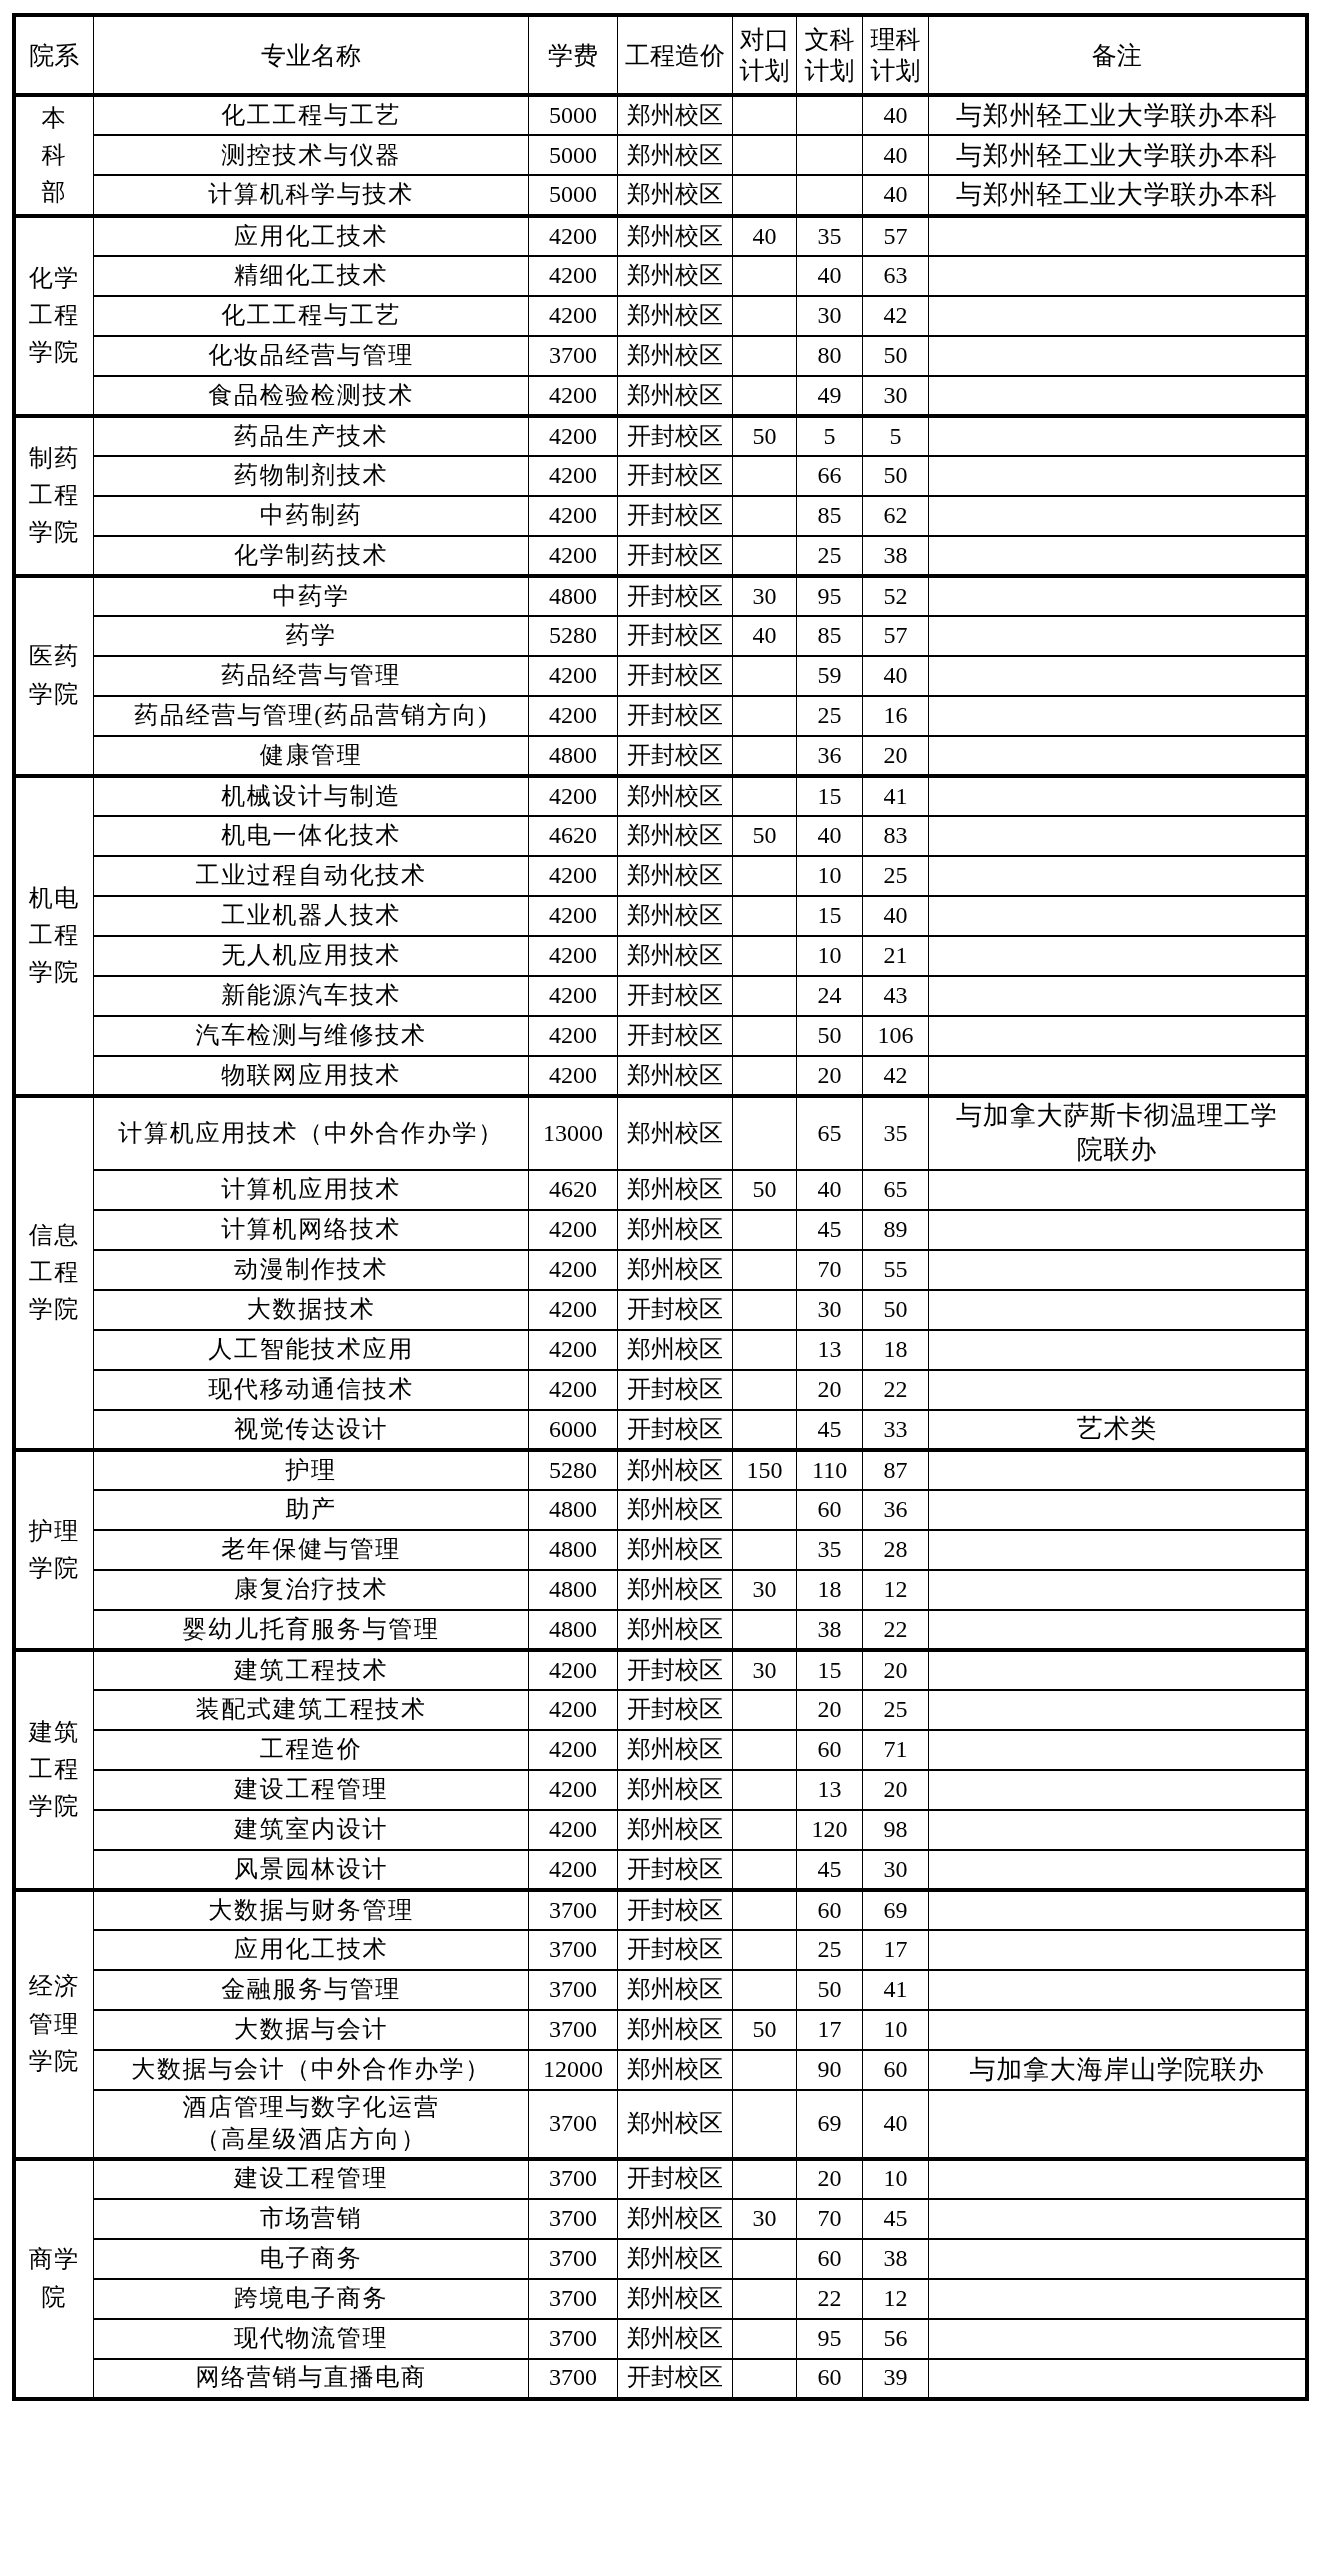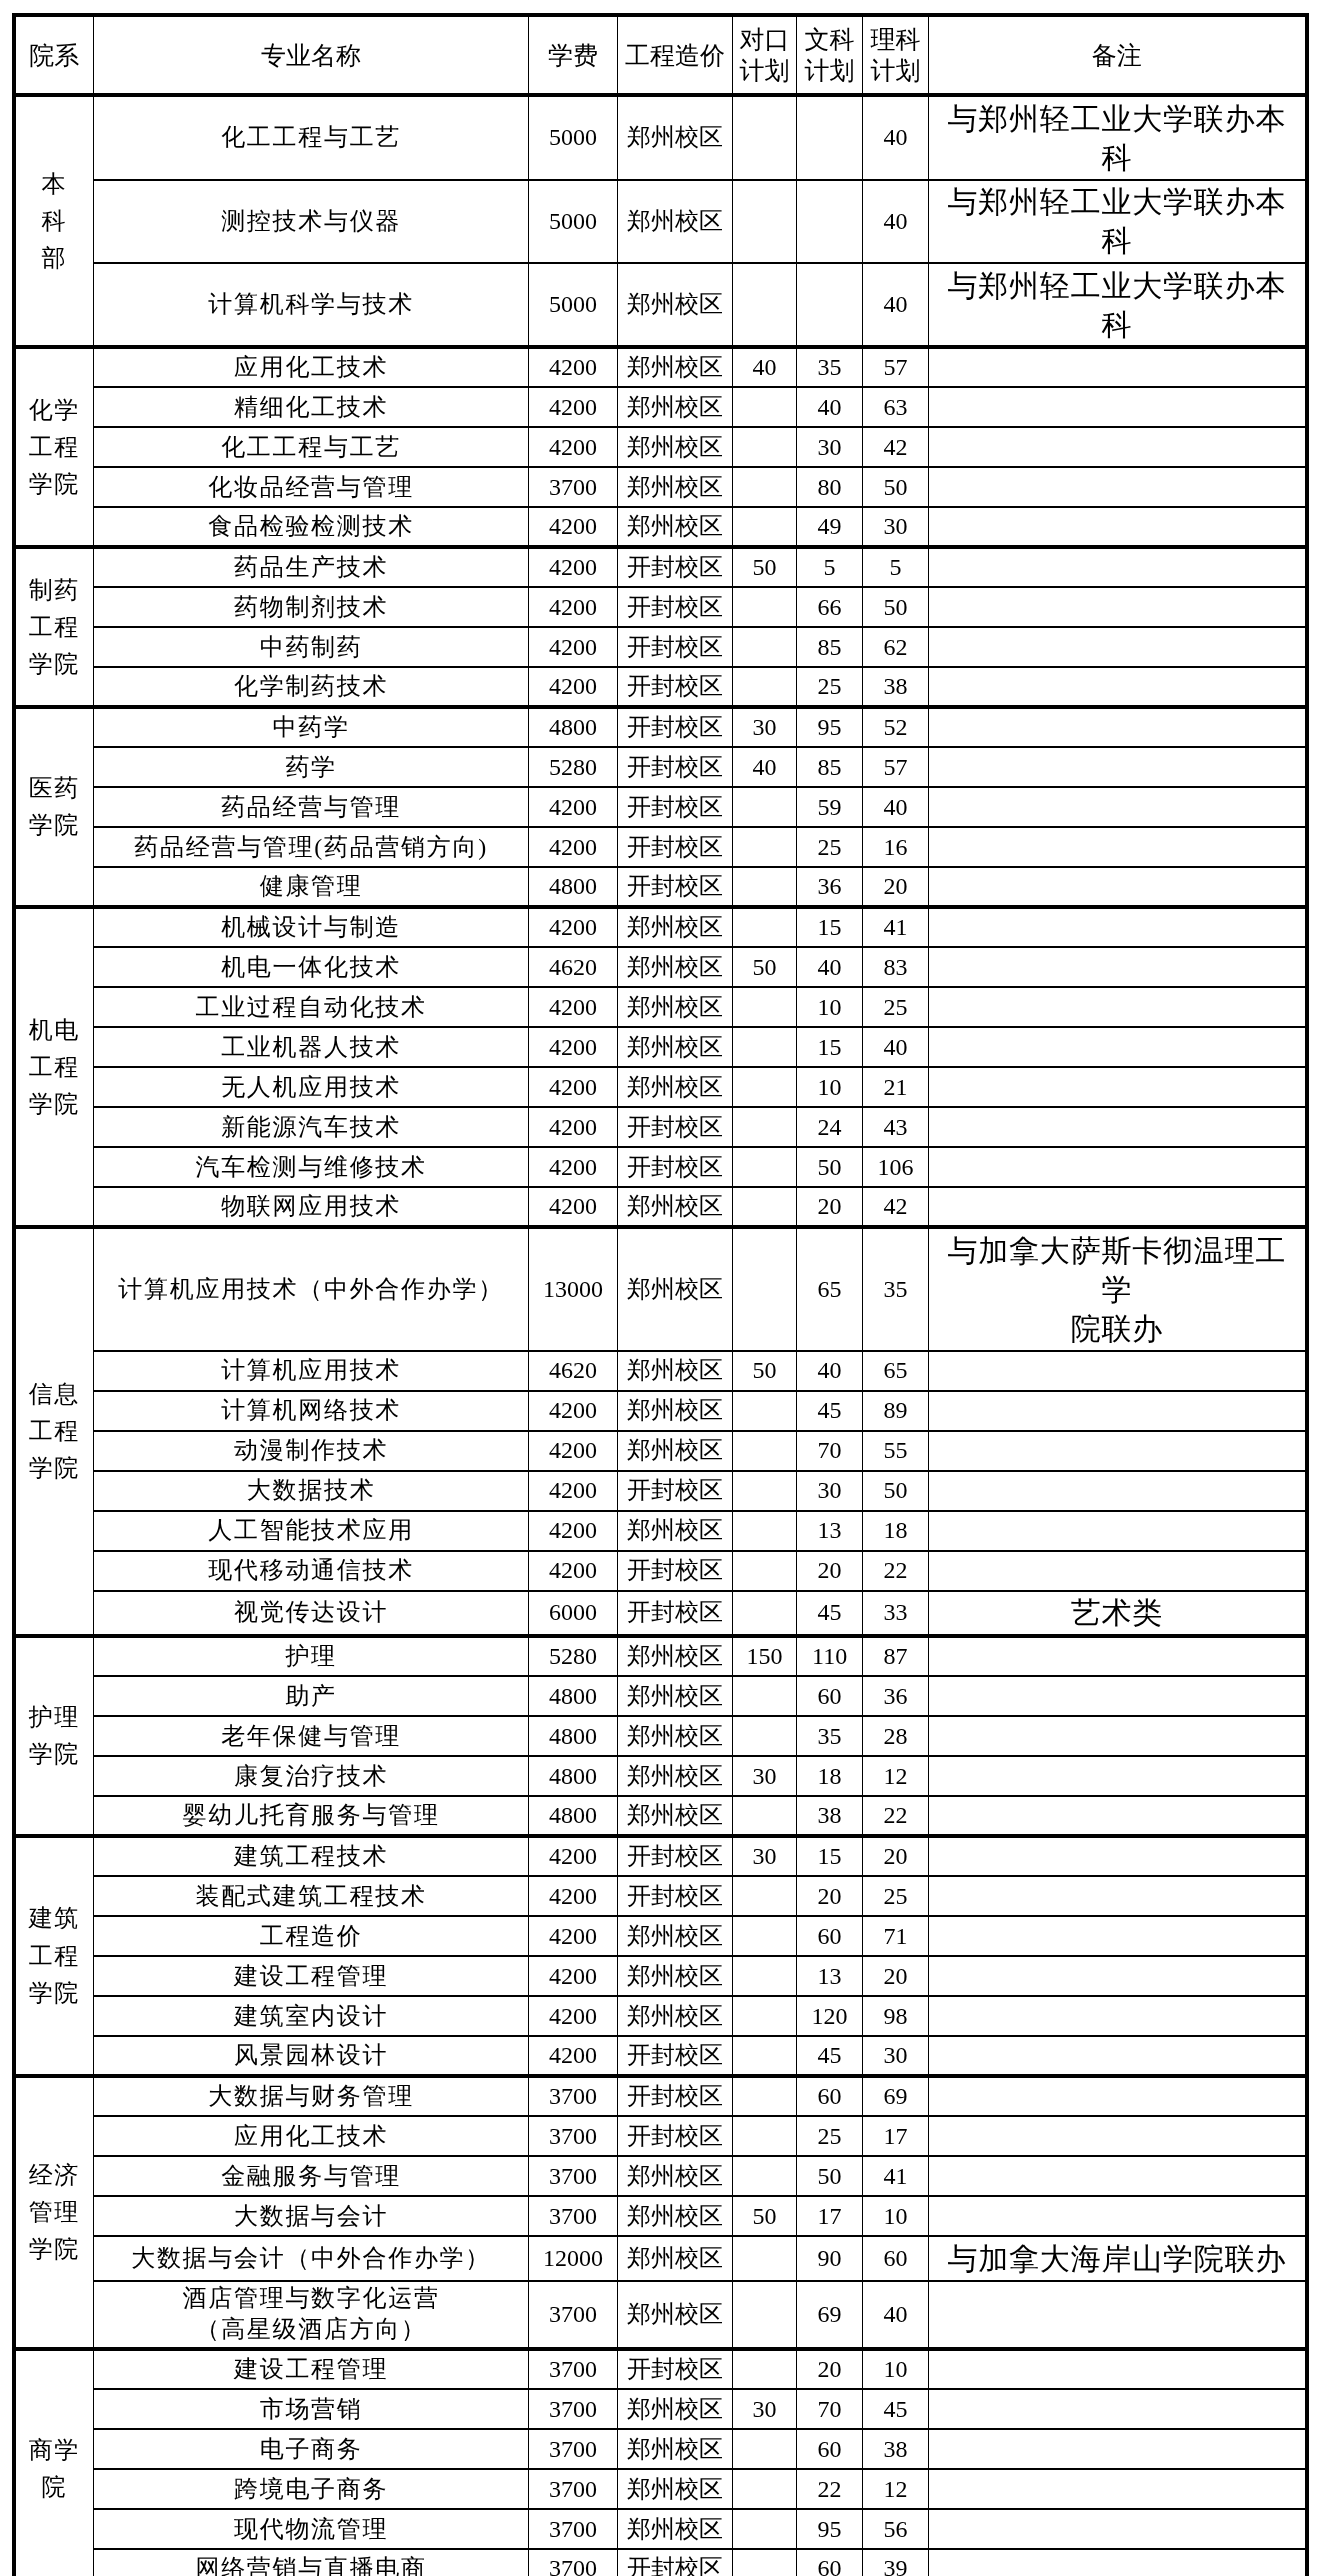--- a/index.html
+++ b/index.html
@@ -52,21 +52,21 @@
     height: 40px;
     font-size: 24px;
     line-height: 1.3;
   }
   td.dept-cell {
     font-size: 24px;
     line-height: 1.55;
     letter-spacing: 1.7px;
   }
   td.major-cell   { letter-spacing: 1.7px; }
-  td.remark-cell  { font-size: 30px; letter-spacing: 0.8px; }
+  td.remark-cell  { font-size: 26px; letter-spacing: 0.8px; }
   tr.section-start td { border-top-width: 4.2px; }
 </style>
 </head>
 <body>
 
 <div class="page">
   <table class="plan-table">
     <colgroup>
       <col class="c-dept">
         <col class="c-major">

